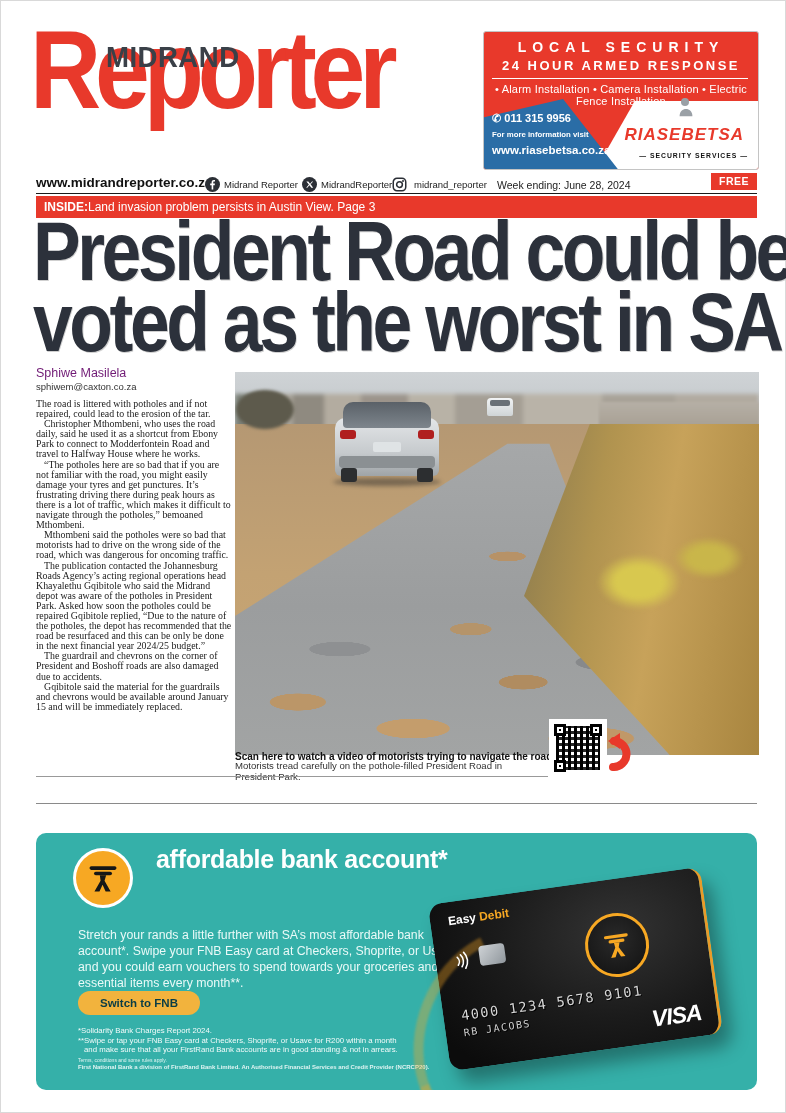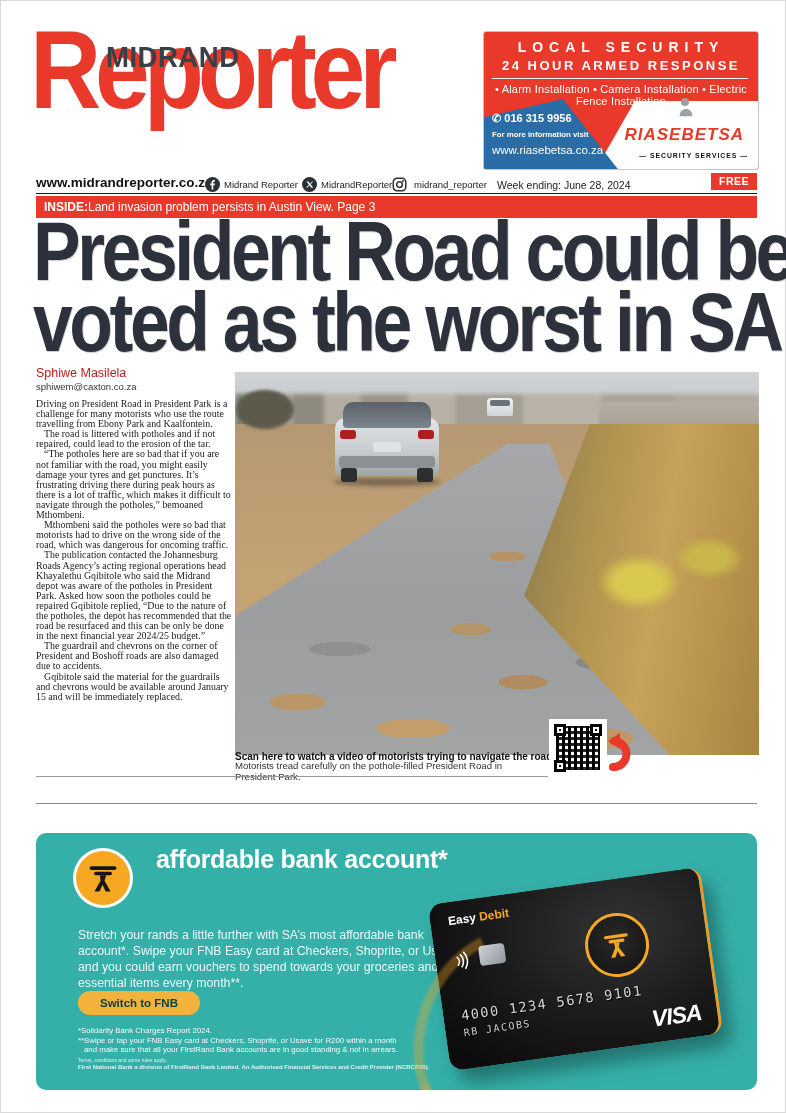--- a/index.html
+++ b/index.html
@@ -19,21 +19,21 @@
   .sec-l1{left:0;top:7px;width:100%;text-align:center;font-weight:700;font-size:14px;letter-spacing:6px;}
   .sec-l2{left:0;top:26px;width:100%;text-align:center;font-weight:700;font-size:13px;letter-spacing:2.5px;}
   .sec-rule{left:8px;top:46px;width:256px;height:1px;background:#fff;}
   .sec-svc{left:0;top:51px;width:100%;text-align:center;font-weight:400;font-size:11px;letter-spacing:.2px;}
   .sec-blue{left:0;bottom:0;width:152px;height:70px;background:#2a6da6;
     clip-path:polygon(0 26%,52% 0,88% 100%,0 100%);}
   .sec-white{right:0;bottom:0;width:162px;height:68px;background:#fff;
     clip-path:polygon(24% 0,100% 0,100% 100%,0 100%);}
   .sec-phone{left:8px;bottom:44px;font-weight:700;font-size:11px;white-space:nowrap;}
   .sec-info{left:8px;bottom:30px;font-size:7.8px;font-weight:700;white-space:nowrap;}
-  .sec-url{left:8px;bottom:13px;font-weight:400;font-size:11.5px;white-space:nowrap;}
+  .sec-url{left:8px;bottom:13px;font-weight:700;font-size:11.5px;white-space:nowrap;}
   .sec-brand{right:14px;bottom:24px;font-weight:800;font-size:17px;color:#e8392b;
     letter-spacing:1px;white-space:nowrap;font-style:italic;}
   .sec-brand .b2{color:#e8392b;}
   .sec-brand-sub{right:10px;bottom:10px;font-size:6.8px;font-weight:700;color:#111;letter-spacing:1px;}
   .sec-guard{right:62px;bottom:44px;}
 
   
   .site{left:36px;top:175px;font-size:13.5px;font-weight:700;color:#111;}
   .soc-ic{top:177px;width:15px;height:15px;}
   .soc-lb{top:179px;font-size:9.5px;color:#222;}
@@ -46,21 +46,21 @@
   .inside{left:36px;top:196px;width:721px;height:22px;background:#e8392b;color:#fff;
     line-height:22px;padding-left:8px;box-sizing:border-box;font-size:12px;}
   .inside b{font-weight:700;margin-right:0;}
 
   
   .headline{left:33px;top:216px;width:740px;color:#2c313b;font-weight:700;
     transform:scaleX(.85);transform-origin:left top;line-height:71px;font-size:84px;
     letter-spacing:-4px;white-space:nowrap;text-shadow:1px 1px 0 #cfcfcf;}
 
   
-  .by-name{left:36px;top:366px;font-size:12.5px;color:#b91c1c;}
+  .by-name{left:36px;top:366px;font-size:12.5px;color:#701a75;}
   .by-mail{left:36px;top:381px;font-size:9.5px;color:#333;}
   .article{left:36px;top:399px;width:196px;font-family:"Liberation Serif",serif;
     font-size:9.9px;line-height:1.02;color:#1a1a1a;}
   .article p{margin:0;text-indent:8px;}
   .article p:first-child{text-indent:0;}
 
   
   .photo{left:235px;top:372px;width:524px;height:383px;overflow:hidden;background:#b7bcbe;}
   .sky{left:0;top:0;width:100%;height:60px;background:linear-gradient(#cfd3d6,#bfc4c6);}
   .treeline{left:0;top:22px;width:100%;height:36px;filter:blur(2px);
@@ -158,21 +158,21 @@
   <div class="abs logo-reporter">Reporter</div>
   <div class="abs logo-kicker">MIDRAND</div>
 
   <div class="abs sec-ad">
     <div class="abs sec-l1">LOCAL SECURITY</div>
     <div class="abs sec-l2">24 HOUR ARMED RESPONSE</div>
     <div class="abs sec-rule"></div>
     <div class="abs sec-svc">• Alarm Installation • Camera Installation • Electric Fence Installation</div>
     <div class="abs sec-white"></div>
     <div class="abs sec-blue"></div>
-    <div class="abs sec-phone"><span>✆ </span><span>016 315 9956</span></div>
+    <div class="abs sec-phone"><span>✆ </span><span>011 315 9956</span></div>
     <div class="abs sec-info">For more information visit</div>
     <div class="abs sec-url">www.riasebetsa.co.za</div>
     <div class="abs sec-guard">
       <svg width="26" height="24" viewBox="0 0 26 24">
           <circle cx="15" cy="5" r="4" fill="#9aa0a6"></circle>
           <path d="M8 22c0-6 4-9 8-9s8 3 8 9z" fill="#9aa0a6" transform="scale(0.8) translate(4 2)"></path>
         </svg>
     </div>
     <div class="abs sec-brand"><span>RIA</span><span class="b2">SEBETSA</span></div>
     <div class="abs sec-brand-sub">— SECURITY SERVICES —</div>
@@ -211,22 +211,22 @@
 
   <div class="abs headline">
     <div>President Road could be</div>
     <div>voted as the worst in SA</div>
   </div>
 
   <div class="abs by-name">Sphiwe Masilela</div>
   <div class="abs by-mail">sphiwem@caxton.co.za</div>
 
   <div class="abs article">
-    <p>Driving on President Road in President Park is a challenge for many motorists who use the route travelling from Ebony Park and Kaalfontein.</p>
     <p>The road is littered with potholes and if not repaired, could lead to the erosion of the tar.</p>
+    <p>Christopher Mthombeni, who uses the road daily, said he used it as a shortcut from Ebony Park to connect to Modderfontein Road and travel to Halfway House where he works.</p>
     <p>“The potholes here are so bad that if you are not familiar with the road, you might easily damage your tyres and get punctures. It’s frustrating driving there during peak hours as there is a lot of traffic, which makes it difficult to navigate through the potholes,” bemoaned Mthombeni.</p>
     <p>Mthombeni said the potholes were so bad that motorists had to drive on the wrong side of the road, which was dangerous for oncoming traffic.</p>
     <p>The publication contacted the Johannesburg Roads Agency’s acting regional operations head Khayalethu Gqibitole who said the Midrand depot was aware of the potholes in President Park. Asked how soon the potholes could be repaired Gqibitole replied, “Due to the nature of the potholes, the depot has recommended that the road be resurfaced and this can be only be done in the next financial year 2024/25 budget.”</p>
     <p>The guardrail and chevrons on the corner of President and Boshoff roads are also damaged due to accidents.</p>
     <p>Gqibitole said the material for the guardrails and chevrons would be available around January 15 and will be immediately replaced.</p>
   </div>
 
   <div class="abs photo">
     <div class="abs sky"></div>
     <div class="abs treeline"></div>

